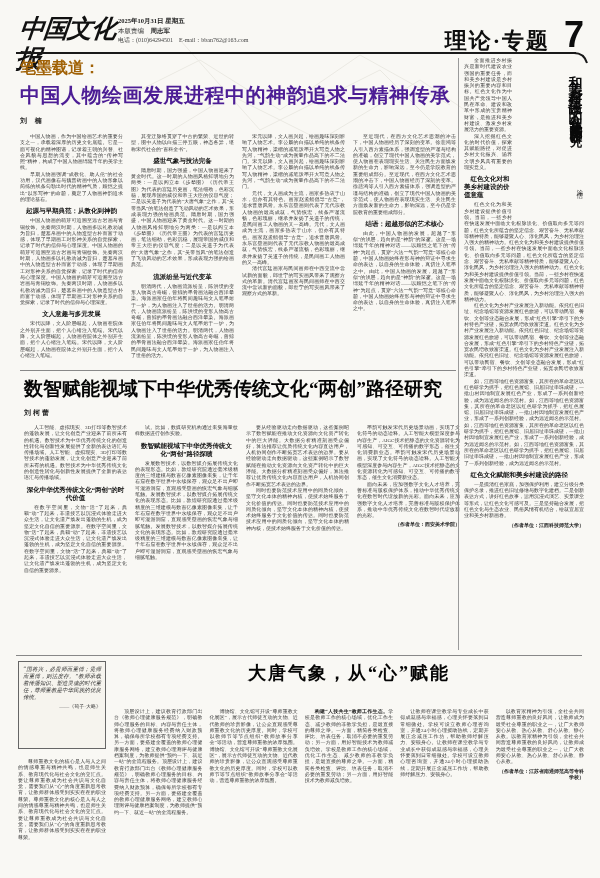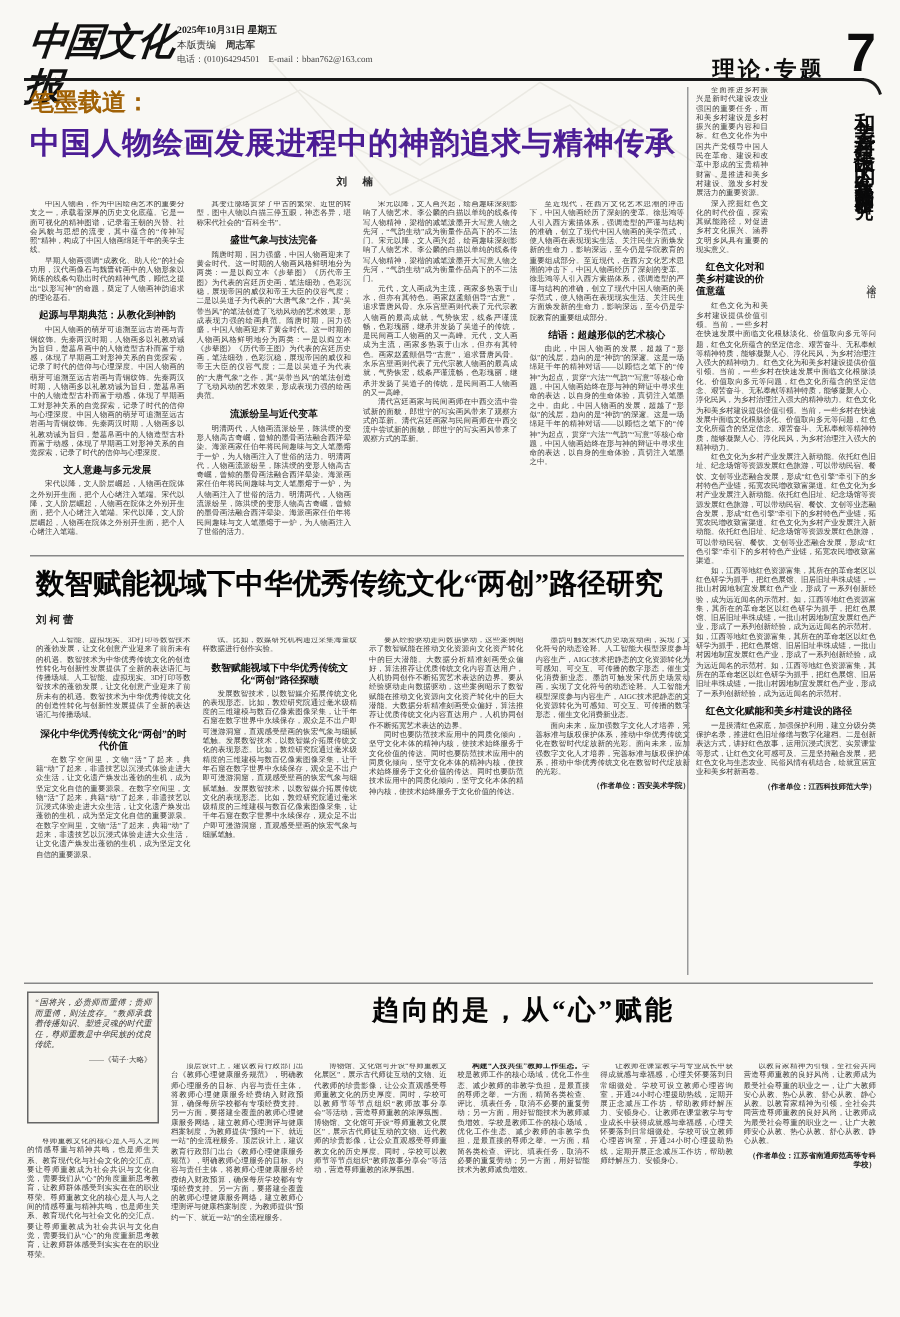--- a/index.html
+++ b/index.html
@@ -17,37 +17,37 @@
     font-size:25px; font-weight:bold; font-style:italic;
     letter-spacing:-1px; line-height:1.2; color:#111;
     transform:skewX(-6deg);
   }
   .hdr-info { position:absolute; left:118px; top:10px; width:220px; line-height:1.55; }
   .hdr-info .l1 { font-size:6.5px; font-weight:bold; color:#222; }
   .hdr-info .l2 { font-size:6.5px; color:#333; }
   .hdr-info .l2 b { font-weight:bold; }
   .hdr-info .l3 { font-size:6px; color:#444; }
   .hdr-right { position:absolute; right:16px; top:8px; text-align:right; white-space:nowrap; }
-  .sect-title { font-size:15px; font-weight:bold; letter-spacing:2px; color:#0d0d0d; vertical-align:bottom; }
+  .sect-title { font-size:22px; font-weight:bold; letter-spacing:2px; color:#0d0d0d; vertical-align:bottom; }
   .pageno { font-size:36px; font-weight:bold; color:#0d0d0d; margin-left:10px; vertical-align:bottom; font-family:"Liberation Sans",sans-serif; }
   .hdr-rule { position:absolute; left:16px; top:52px; width:560px; height:2px; background:#1a1a1a; }
   .hdr-hook { position:absolute; left:574px; top:52px; }
   .wm { position:absolute; left:120px; top:40px; opacity:.5; }
   
   .para { font-size:5px; line-height:6.3px; text-align:justify; color:#3a3a3a; text-indent:2em; }
   .para b { color:#1c1c1c; }
   .sub { font-size:6.5px; line-height:8px; font-weight:bold; text-align:center; color:#111; margin:4px 0 3px; text-indent:0; }
   .attr { font-size:5px; line-height:6.3px; font-weight:bold; text-align:right; color:#222; margin-top:3px; }
   .colwrap { display:flex; gap:8px; }
   .col { flex:1 1 0; overflow:hidden; }
   
   .a1 { position:absolute; left:20px; top:58px; width:436px; height:310px; }
   .a1 .kicker { font-size:16px; font-weight:bold; color:#a16207; }
   .a1 .headline { font-size:20px; font-weight:bold; color:#4c1d95; letter-spacing:.5px; margin-top:3px; white-space:nowrap; }
-  .a1 .byline { text-align:center; font-size:7px; font-weight:bold; margin-top:7px; letter-spacing:3px;font-family:Liberation Mono, monospace; }
+  .a1 .byline { font-size:7px; font-weight:bold; margin-top:7px; letter-spacing:3px; }
   .a1 .colwrap { margin-top:8px; height:244px; }
   .rule-h1 { position:absolute; left:20px; top:370px; width:436px; height:1px; background:#888; }
   
   .a2 { position:absolute; left:24px; top:376px; width:436px; height:274px; }
   .a2 .headline { font-size:19px; font-weight:bold; color:#050505; white-space:nowrap; }
   .a2 .byline { text-align:left; font-size:7px; font-weight:bold; margin-top:6px; letter-spacing:2px; }
   .a2 .colwrap { margin-top:7px; height:224px; }
   
   .v-rule { position:absolute; left:458px; top:58px; width:1px; height:592px; background:#9a9a9a; }
   .ra { position:absolute; left:464px; top:58px; width:120px; height:592px; overflow:hidden; }
@@ -188,21 +188,21 @@
       <div class="quotebox">
         <div class="q">“国将兴，必贵师而重傅；贵师而重傅，则法度存。”教师承载着传播知识、塑造灵魂的时代重任，尊师重教是中华民族的优良传统。</div>
         <div class="qs">——《荀子·大略》</div>
       </div>
       <div style="margin-top:5px;height:118px;overflow:hidden;">
           <div class="para">尊师重教文化的核心是人与人之间的情感尊重与精神共鸣，也是师生关系、教育现代化与社会文化的交汇点。要让尊师重教成为社会共识与文化自觉，需要我们从“心”的角度重新思考教育，让教师群体感受到实实在在的职业尊荣。尊师重教文化的核心是人与人之间的情感尊重与精神共鸣，也是师生关系、教育现代化与社会文化的交汇点。要让尊师重教成为社会共识与文化自觉，需要我们从“心”的角度重新思考教育，让教师群体感受到实实在在的职业尊荣。</div>
         </div>
     </div>
     <div class="bt-right">
       <div class="bt-head">
-        <div class="bt-headline">趋向的是，从“心”赋能</div>
+        <div class="bt-headline">大唐气象，从“心”赋能</div>
       </div>
       <div class="bt-cols">
         <div class="col">
             <div class="para">顶层设计上，建议教育行政部门出台《教师心理健康服务规范》，明确教师心理服务的目标、内容与责任主体，将教师心理健康服务经费纳入财政预算，确保每所学校都有专项经费支持。另一方面，要搭建全覆盖的教师心理健康服务网络，建立教师心理测评与健康档案制度，为教师提供“预约一下、就近一站”的全流程服务。顶层设计上，建议教育行政部门出台《教师心理健康服务规范》，明确教师心理服务的目标、内容与责任主体，将教师心理健康服务经费纳入财政预算，确保每所学校都有专项经费支持。另一方面，要搭建全覆盖的教师心理健康服务网络，建立教师心理测评与健康档案制度，为教师提供“预约一下、就近一站”的全流程服务。</div>
           </div>
         <div class="col">
             <div class="para">博物馆、文化馆可开设“尊师重教文化展区”，展示古代师徒互动的文物、近代教师的珍贵影像，让公众直观感受尊师重教文化的历史厚度。同时，学校可以教师节等节点组织“教师故事分享会”等活动，营造尊师重教的浓厚氛围。博物馆、文化馆可开设“尊师重教文化展区”，展示古代师徒互动的文物、近代教师的珍贵影像，让公众直观感受尊师重教文化的历史厚度。同时，学校可以教师节等节点组织“教师故事分享会”等活动，营造尊师重教的浓厚氛围。</div>
           </div>
         <div class="col">
             <div class="para"><b>构建“人技共生”教师工作生态。</b>学校是教师工作的核心场域，优化工作生态、减少教师的非教学负担，是最直接的尊师之举。一方面，精简各类检查、评比、填表任务，取消不必要的重复劳动；另一方面，用好智能技术为教师减负增效。学校是教师工作的核心场域，优化工作生态、减少教师的非教学负担，是最直接的尊师之举。一方面，精简各类检查、评比、填表任务，取消不必要的重复劳动；另一方面，用好智能技术为教师减负增效。</div>

